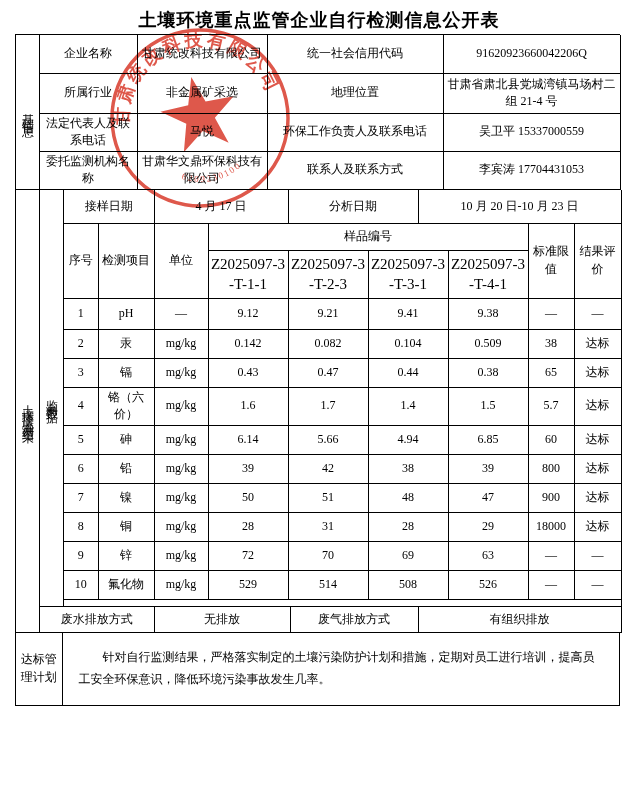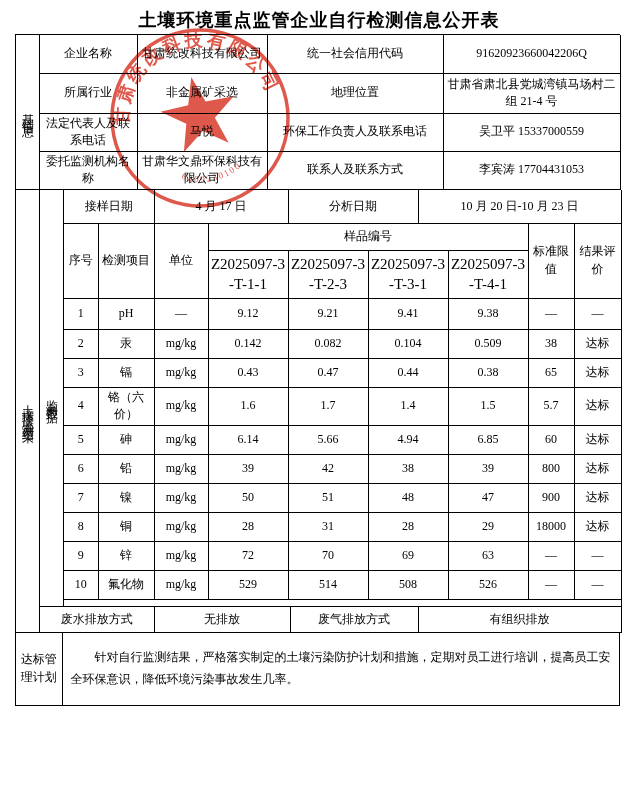--- a/index.html
+++ b/index.html
@@ -16,21 +16,21 @@
   .vlab{writing-mode:vertical-rl;text-orientation:upright;letter-spacing:4px;
         padding:2px 0;}
   .vcol{width:23px;flex:0 0 23px;border-right:1px solid #000;border-bottom:1px solid #000;
         display:flex;align-items:center;justify-content:center;}
   .vcol span{writing-mode:vertical-rl;text-orientation:upright;letter-spacing:4px;}
   .flexrow{display:flex;align-items:stretch;}
   .soil-content{flex:1 1 auto;display:flex;flex-direction:column;}
   .mono-col{flex:1 1 auto;display:flex;flex-direction:column;}
   .spacer{height:6px;border-bottom:1px solid #000;border-right:1px solid #000;}
   .small{font-size:15px;word-break:break-all;line-height:1.35;}
-  .plan-text{text-align:left;text-indent:2em;padding:6px 8px;line-height:1.8;font-family:Liberation Serif, serif;}
+  .plan-text{text-align:left;text-indent:2em;padding:6px 16px;line-height:1.8;font-family:Liberation Serif, serif;}
   .stamp{position:absolute;left:100px;top:18px;pointer-events:none;
          mix-blend-mode:multiply;opacity:.85;transform:rotate(-12deg);}
 </style>
 </head>
 <body>
 
 <div class="page-title">土壤环境重点监管企业自行检测信息公开表</div>
 
 <div class="sheet">
 

